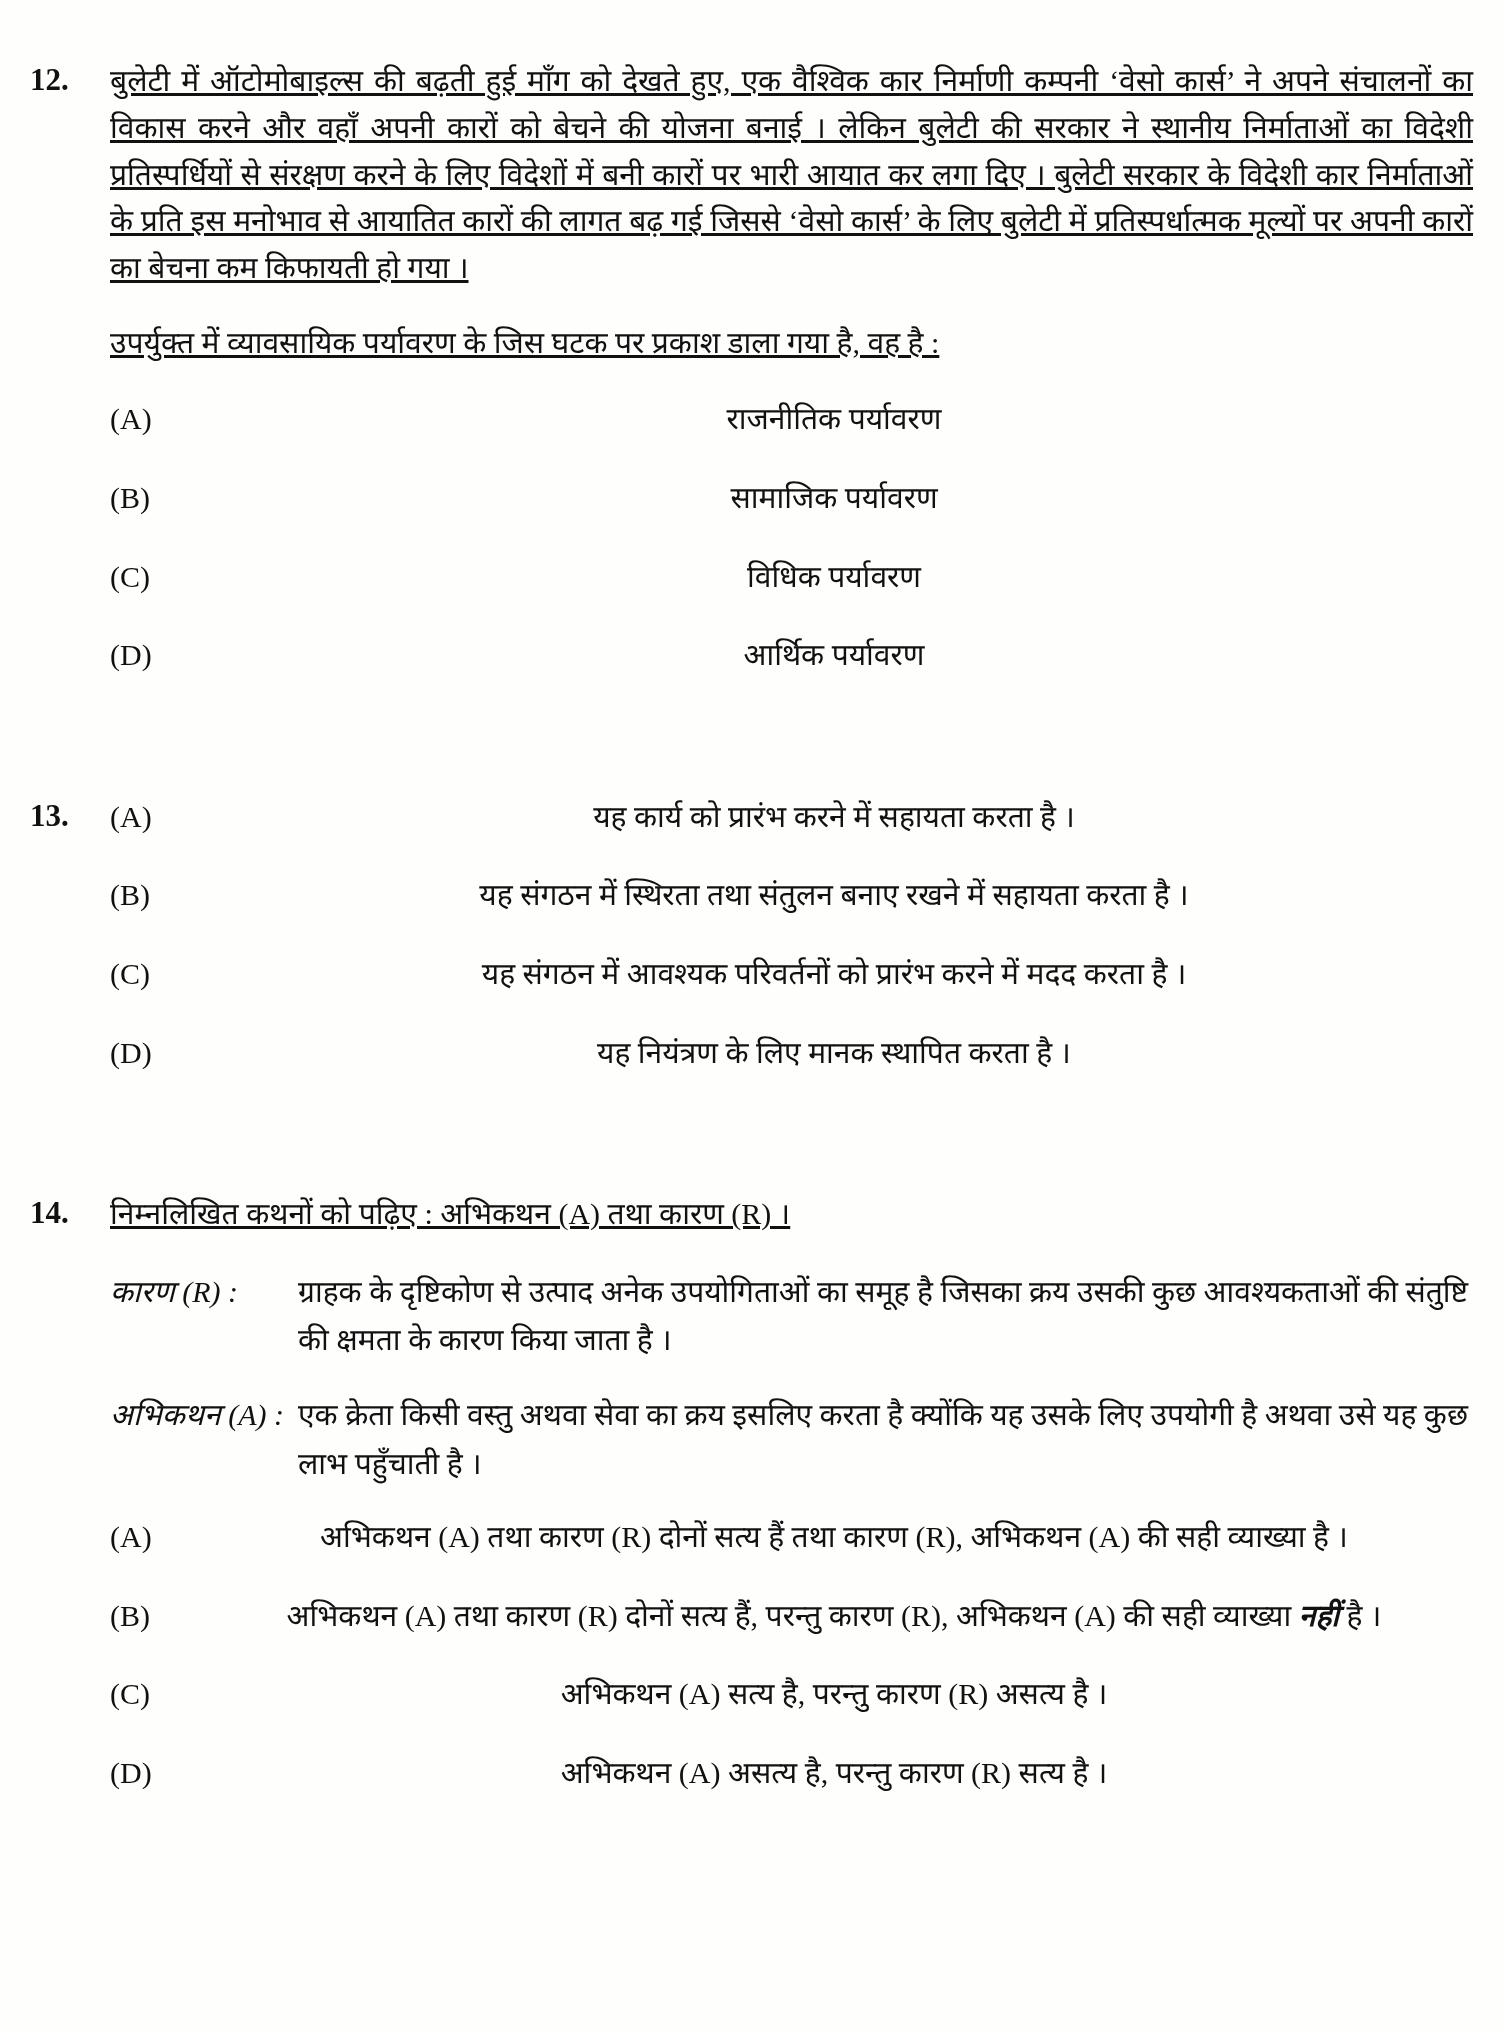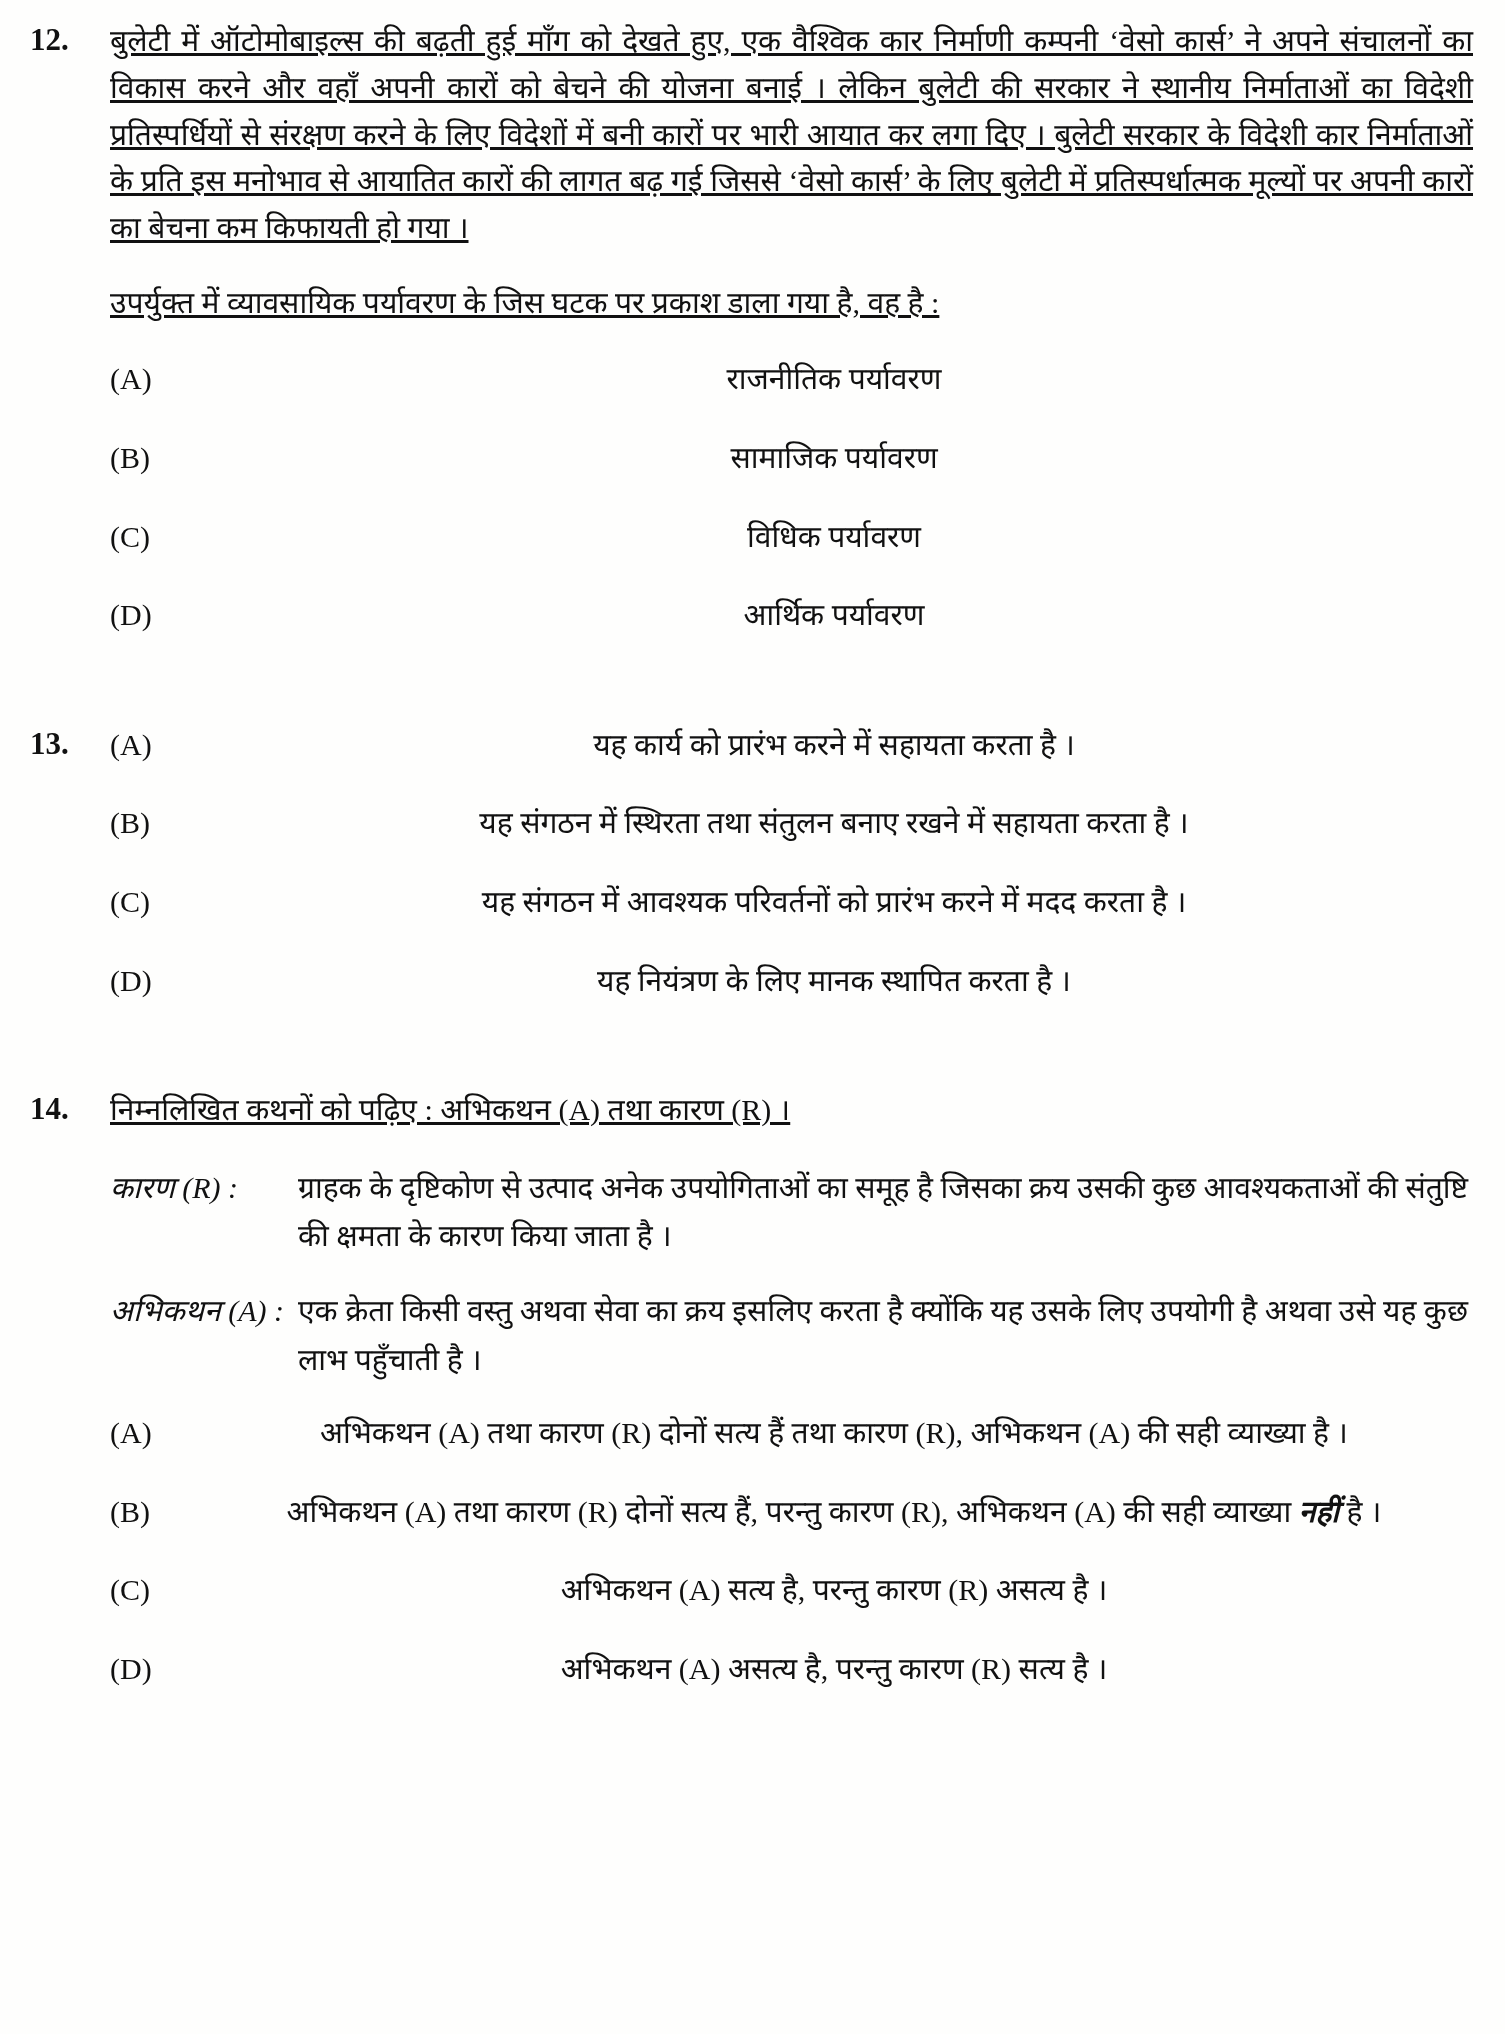--- a/index.html
+++ b/index.html
@@ -4,25 +4,25 @@
 <style>
   * { margin: 0; padding: 0; box-sizing: border-box; }
   html, body { background: #ffffff; }
   .page {
     width: 1505px;
     height: 2034px;
     margin: 0 auto;
     background: #fefefd;
     color: #111111;
     font-family: "Liberation Serif", "DejaVu Serif", serif;
-    padding: 18px 32px 20px 30px;
+    padding: 58px 32px 20px 30px;
     overflow: hidden;
   }
   .question { display: flex; align-items: flex-start; }
-  .question + .question { margin-top: 84px; }
+  .question + .question { margin-top: 116px; }
   .q-num {
     width: 80px;
     flex-shrink: 0;
     font-weight: bold;
     font-size: 31px;
     line-height: 1.45;
   }
   .q-body { flex: 1; font-size: 30px; }
   .intro {
     text-align: justify;

